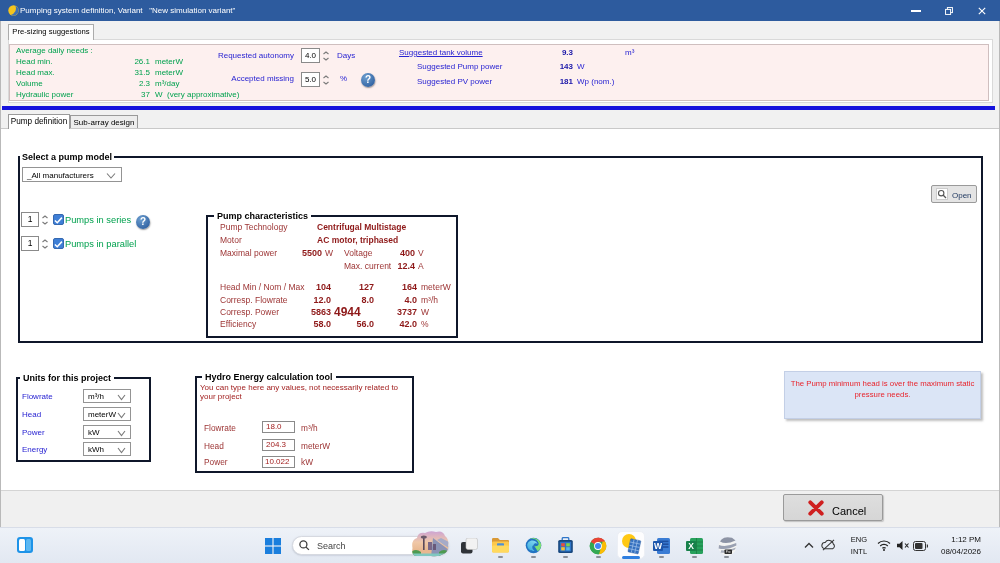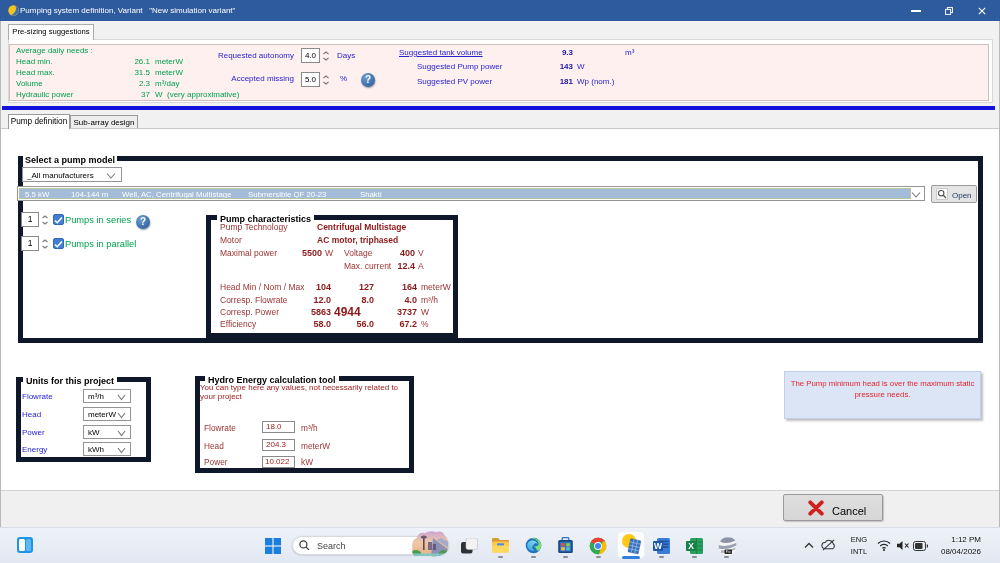--- a/index.html
+++ b/index.html
@@ -1,19 +1,19 @@
 <!DOCTYPE html>
 <html><head>
 <meta charset="utf-8">
 <style>
 * { margin:0; padding:0; box-sizing:border-box; }
 html,body { width:1000px; height:563px; overflow:hidden; font-family:"Liberation Sans", sans-serif; }
 #root { position:relative; width:1000px; height:563px; background:#fbfbfb; font-size:8px; }
 .abs { position:absolute; }
-.groupbox { position:absolute; border:5px solid #0f172a; }
+.groupbox { position:absolute; border:2px solid #0f172a; }
 .gcap { position:absolute; top:-6px; left:6px; background:#fff; padding:0 3px; font-weight:bold; color:#000; font-size:9px; line-height:11px; white-space:nowrap; }
 .combo { position:absolute; background:#fff; border:1px solid #949494; }
 .chevline { stroke:#7a7a7a; stroke-width:1.1; fill:none; }
 .green { color:#00a14e; }
 .blue { color:#2823d2; }
 .navy { color:#1a16a8; font-weight:bold; }
 .maroon { color:#9c3333; }
 .dred { color:#8e1818; font-weight:bold; }
 .row { position:absolute; white-space:nowrap; line-height:9px; }
 .spinbox { position:absolute; background:#fff; border:1px solid #8a8a8a; text-align:center; color:#000; }
@@ -98,32 +98,20 @@
     <div class="gcap" style="left:0px;padding:0 2px;">Select a pump model</div>
   </div>
 
   <div class="combo" style="left:22px;top:167px;width:100px;height:15px;">
     <div style="padding:3px 0 0 4px;font-size:8px;">_All manufacturers</div>
     <svg class="abs" style="right:5px;top:4px;" width="10" height="8" viewBox="0 0 10 8">
         <path d="M1 1.5 L5 6 L9 1.5" class="chevline"></path>
       </svg>
   </div>
 
-  <div class="abs" style="left:17px;top:186px;width:908px;height:15px;background:#fff;border:1px solid #949494;">
-    <div class="abs" style="left:1px;top:1px;width:892px;height:11px;background:#a4bcd8;border:1px dotted #c2cc6a;color:#fff;font-size:7.8px;line-height:9px;white-space:nowrap;overflow:hidden;">
-      <span style="position:absolute;left:5px;top:1px;">5.5 kW</span>
-      <span style="position:absolute;left:51px;top:1px;">104-144 m</span>
-      <span style="position:absolute;left:102px;top:1px;">Well, AC, Centrifugal Multistage</span>
-      <span style="position:absolute;left:228px;top:1px;">Submersible QF 20-23</span>
-      <span style="position:absolute;left:340px;top:1px;">Shakti</span>
-    </div>
-    <svg class="abs" style="right:3px;top:4px;" width="10" height="8" viewBox="0 0 10 8">
-        <path d="M1 1.5 L5 6 L9 1.5" class="chevline"></path>
-      </svg>
-  </div>
 
   <div class="abs" style="left:931px;top:185px;width:46px;height:18px;background:#e4e4e4;border:1px solid #9a9a9a;border-radius:2px;">
     <div class="abs" style="left:4px;top:2px;width:12px;height:12px;background:#fff;border:1px solid #ccc;"></div>
     <svg class="abs" style="left:5px;top:3px;" width="11" height="11" viewBox="0 0 11 11">
         <circle cx="4.2" cy="4.2" r="2.7" fill="none" stroke="#555" stroke-width="1.1"></circle>
         <path d="M6.3 6.3 L9 9" stroke="#555" stroke-width="1.3"></path>
       </svg>
     <div class="abs" style="left:20px;top:5px;font-size:8px;color:#1c355e;">Open</div>
   </div>
 
@@ -180,21 +168,21 @@
   <div class="row dred" style="left:377px;top:296px;width:40px;text-align:right;font-size:9px;">4.0</div>
   <div class="row maroon f85" style="left:421px;top:296px;">m³/h</div>
   <div class="row maroon f85" style="left:220px;top:308px;">Corresp. Power</div>
   <div class="row dred" style="left:291px;top:308px;width:40px;text-align:right;font-size:9px;">5863</div>
   <div class="row dred" style="left:334px;top:308px;width:40px;text-align:left;font-size:12px;">4944</div>
   <div class="row dred" style="left:377px;top:308px;width:40px;text-align:right;font-size:9px;">3737</div>
   <div class="row maroon f85" style="left:421px;top:308px;">W</div>
   <div class="row maroon f85" style="left:220px;top:320px;">Efficiency</div>
   <div class="row dred" style="left:291px;top:320px;width:40px;text-align:right;font-size:9px;">58.0</div>
   <div class="row dred" style="left:334px;top:320px;width:40px;text-align:right;font-size:9px;">56.0</div>
-  <div class="row dred" style="left:377px;top:320px;width:40px;text-align:right;font-size:9px;">67.2</div>
+  <div class="row dred" style="left:377px;top:320px;width:40px;text-align:right;font-size:9px;">42.0</div>
   <div class="row maroon f85" style="left:421px;top:320px;">%</div>
 
   <div class="groupbox" style="left:16px;top:377px;width:135px;height:85px;">
     <div class="gcap" style="left:2px;">Units for this project</div>
   </div>
   <div class="row blue" style="left:22px;top:392px;">Flowrate</div>
   <div class="row blue" style="left:22px;top:410px;">Head</div>
   <div class="row blue" style="left:22px;top:428px;">Power</div>
   <div class="row blue" style="left:22px;top:445px;">Energy</div>
   <div class="combo" style="left:83px;top:389px;width:48px;height:14px;">

